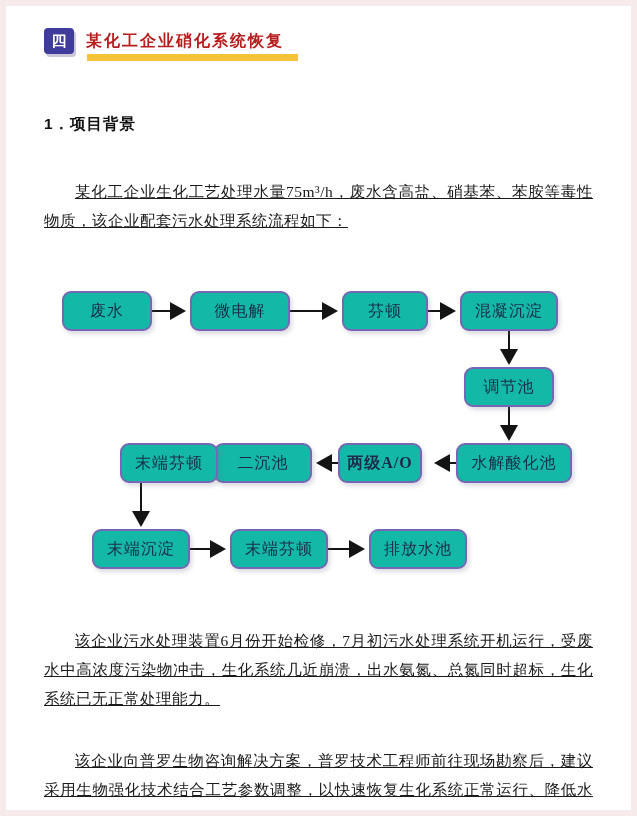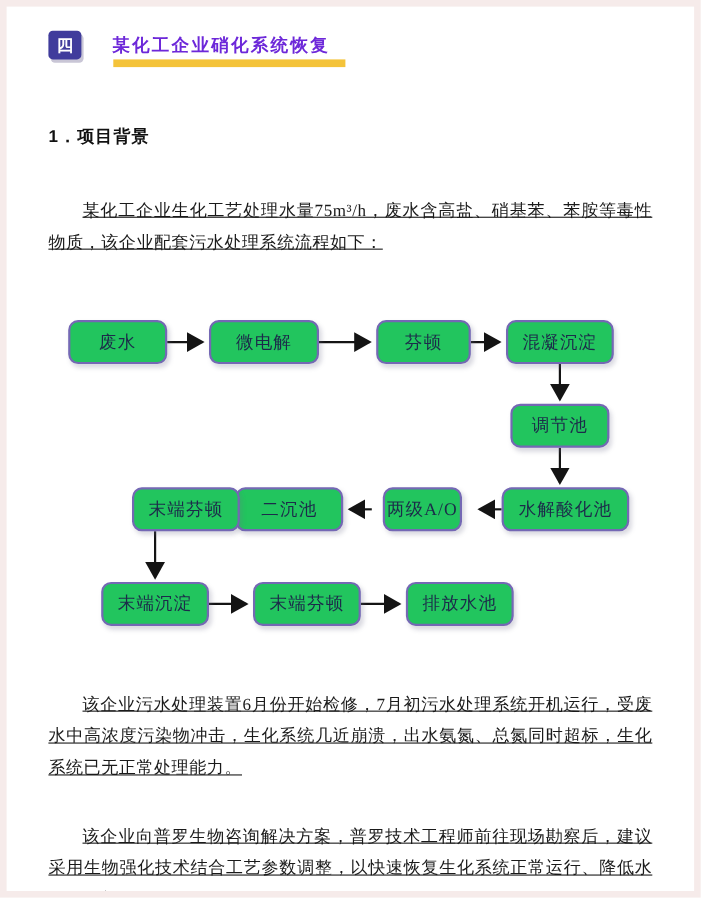--- a/index.html
+++ b/index.html
@@ -20,24 +20,24 @@
   .header{display:flex;align-items:flex-start;height:38px;}
   .badge{
     width:30px;height:26px;border-radius:4px;
     background:#403c9c;color:#ffffff;
     display:flex;align-items:center;justify-content:center;
     font-size:15px;font-weight:bold;
     font-family:"Liberation Sans",sans-serif;
     box-shadow:2px 3px 0 #c9c6d6;
   }
   .title{
-    margin-left:28px;margin-top:3px;
+    margin-left:12px;margin-top:3px;
     font-family:"Liberation Sans",sans-serif;
     font-size:16px;font-weight:bold;letter-spacing:2px;
-    color:#6d28d9;position:relative;display:inline-block;
+    color:#b91c1c;position:relative;display:inline-block;
   }
   .title::after{
     content:"";position:absolute;left:1px;right:-14px;bottom:-9px;height:7px;
     background:#f4c33a;
   }
 
   .heading{
     margin-top:48px;
     font-family:"Liberation Sans",sans-serif;
     font-size:15.5px;font-weight:bold;color:#111111;
@@ -53,21 +53,21 @@
   .para.p3{margin-top:34px;}
 
   
   .flowchart{
     position:relative;width:560px;height:300px;
     margin:46px 0 0 0;
   }
   .arrows{position:absolute;left:0;top:0;}
   .fbox{
     position:absolute;height:40px;box-sizing:border-box;
-    border:2px solid #7468b4;border-radius:9px;background:#22c55e;
+    border:2px solid #7468b4;border-radius:9px;background:#14b8a6;
     display:flex;align-items:center;justify-content:center;
     font-size:16px;color:#1c2b4a;letter-spacing:1px;
     box-shadow:2px 3px 4px rgba(110,110,140,.25);
   }
 </style>
 </head>
 <body>
 
 <div class="page">
   <div class="content">
@@ -100,21 +100,21 @@
         <line x1="146" y1="268" x2="180" y2="268" stroke="#141414" stroke-width="2" marker-end="url(#ah)"></line>
         <line x1="284" y1="268" x2="319" y2="268" stroke="#141414" stroke-width="2" marker-end="url(#ah)"></line>
       </svg>
 
       <div class="fbox" style="left:18px;top:10px;width:90px;">废水</div>
       <div class="fbox" style="left:146px;top:10px;width:100px;">微电解</div>
       <div class="fbox" style="left:298px;top:10px;width:86px;">芬顿</div>
       <div class="fbox" style="left:416px;top:10px;width:98px;">混凝沉淀</div>
       <div class="fbox" style="left:420px;top:86px;width:90px;">调节池</div>
       <div class="fbox" style="left:412px;top:162px;width:116px;">水解酸化池</div>
-      <div class="fbox" style="left:304px;top:162px;width:72px;">两级A/O</div>
+      <div class="fbox" style="left:294px;top:162px;width:84px;font-weight:bold;">两级A/O</div>
       <div class="fbox" style="left:170px;top:162px;width:98px;text-align:center;">二沉池</div>
       <div class="fbox" style="left:48px;top:162px;width:98px;margin-left:28px;">末端芬顿</div>
       <div class="fbox" style="left:48px;top:248px;width:98px;">末端沉淀</div>
       <div class="fbox" style="left:186px;top:248px;width:98px;">末端芬顿</div>
       <div class="fbox" style="left:325px;top:248px;width:98px;">排放水池</div>
     </div>
 
     <p class="para p2">该企业污水处理装置6月份开始检修，7月初污水处理系统开机运行，受废水中高浓度污染物冲击，生化系统几近崩溃，出水氨氮、总氮同时超标，生化系统已无正常处理能力。</p>
     <p class="para p3">该企业向普罗生物咨询解决方案，普罗技术工程师前往现场勘察后，建议采用生物强化技术结合工艺参数调整，以快速恢复生化系统正常运行、降低水处理药剂消耗成本。</p>
 

